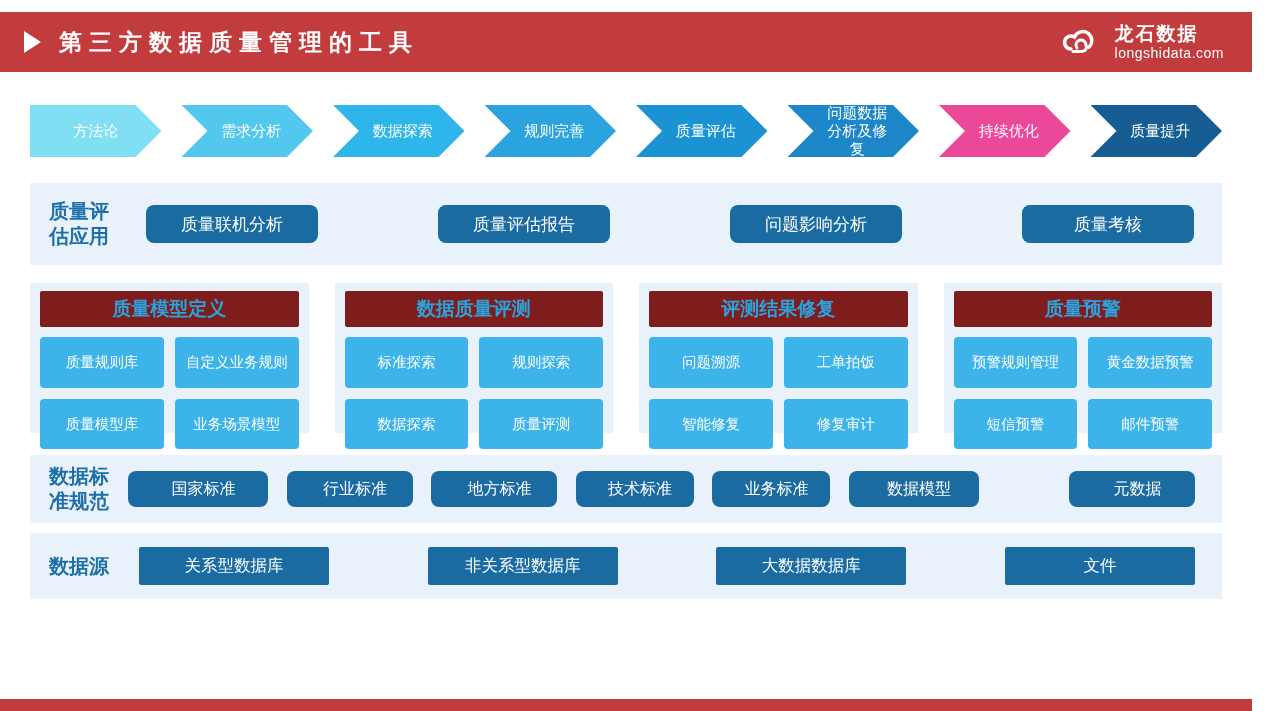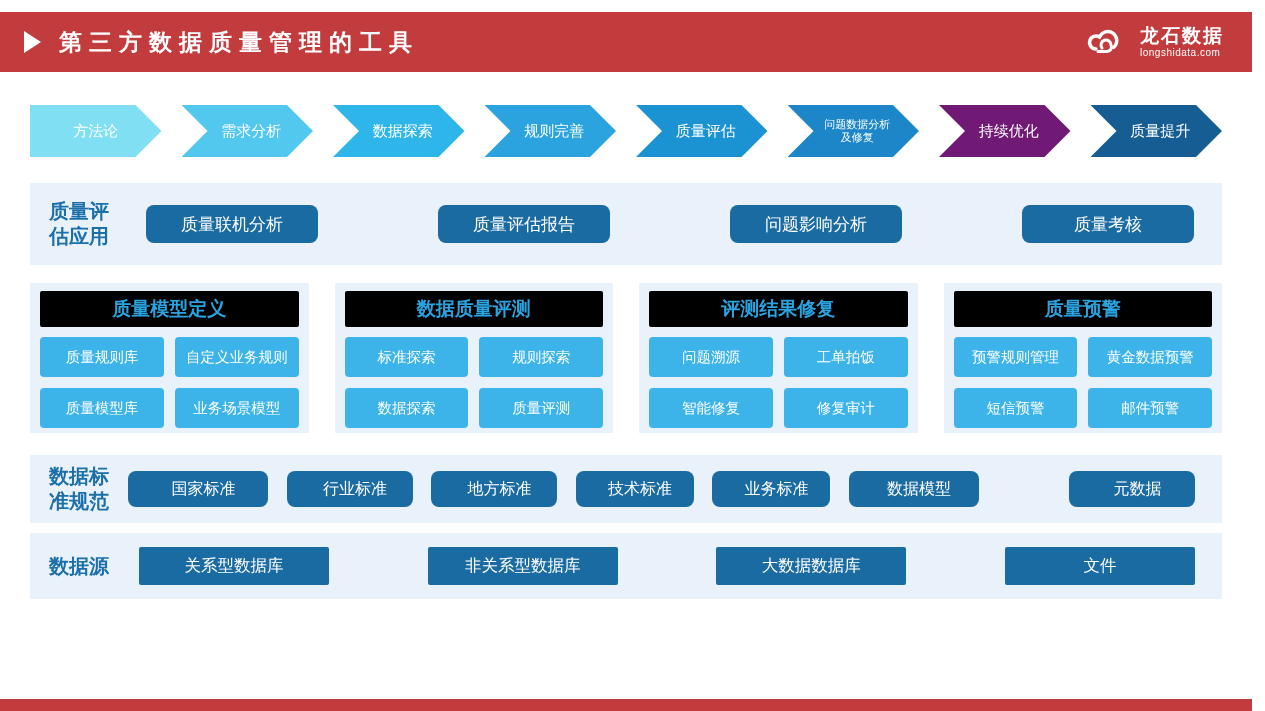--- a/index.html
+++ b/index.html
@@ -8,62 +8,62 @@
 
   
   .top-strip { height:12px; background:#ffffff; }
   .header { height:60px; background:#c23b3d; display:flex; align-items:center; padding:0 28px 0 24px; }
   .play-tri { width:0; height:0; border-top:11px solid transparent; border-bottom:11px solid transparent;
               border-left:17px solid #ffffff; margin-right:18px; }
   .title { color:#ffffff; font-size:23px; font-weight:bold; letter-spacing:7px; }
   .logo { margin-left:auto; display:flex; align-items:center; gap:12px; }
   .logo-text { display:flex; flex-direction:column; align-items:flex-start; line-height:1; }
   .logo-name { color:#ffffff; font-size:19px; font-weight:bold; letter-spacing:2px; }
-  .logo-domain { color:#ffffff; font-size:10px; margin-top:3px; letter-spacing:0.5px; }
+  .logo-domain { color:#ffffff; font-size:14px; margin-top:3px; letter-spacing:0.5px; }
 
   .content { padding:0 30px; }
 
   
   .flow { display:flex; gap:20px; margin-top:33px; height:52px; }
   .chev { flex:1; position:relative; display:flex; align-items:center; justify-content:center;
           color:#ffffff; font-size:15px;
           clip-path:polygon(0 0, calc(100% - 26px) 0, 100% 50%, calc(100% - 26px) 100%, 0 100%, 26px 50%); }
   .chev span { white-space:nowrap; padding-left:8px; }
   .chev.first { clip-path:polygon(0 0, calc(100% - 26px) 0, 100% 50%, calc(100% - 26px) 100%, 0 100%); }
   .chev.first span { padding-left:0; }
-  .chev.wrap span { white-space:normal; display:inline-block; width:78px; line-height:1.2; font-size:11px; text-align:center; }
+  .chev.wrap span { white-space:normal; display:inline-block; width:78px; line-height:1.2; font-size:15px; text-align:center; }
   .chev:nth-child(1){ background:#80dff3; }
   .chev:nth-child(2){ background:#53c8ee; }
   .chev:nth-child(3){ background:#2eb5e9; }
   .chev:nth-child(4){ background:#2ba3de; }
   .chev:nth-child(5){ background:#1b93d2; }
   .chev:nth-child(6){ background:#1c86c8; }
-  .chev:nth-child(7){ background:#701a75;font-family:Liberation Mono, monospace; }
+  .chev:nth-child(7){ background:#ec4899;font-family:Liberation Mono, monospace; }
   .chev:nth-child(8){ background:#155d92; }
 
   
   .band { background:#e9f2fa; display:flex; align-items:center; }
   .band-label { width:70px; margin-left:14px; flex:none; color:#1c6fa9; font-weight:bold; font-size:20px;
                 line-height:1.25; text-align:center; }
   .btn-area { flex:1; display:flex; align-items:center; justify-content:space-between; }
   .dark-btn { background:#1b6ba3; color:#ffffff; display:flex; align-items:center; justify-content:center;
               border-radius:8px; font-size:17px; }
 
   .apps { margin-top:26px; height:82px; }
   .apps .btn-area { padding:0 28px 0 32px; }
   .apps .dark-btn { width:172px; height:38px; }
 
   
   .cols { display:flex; gap:26px; margin-top:18px; height:150px; }
   .col-panel { flex:1; background:#e9f2fa; padding:8px 10px; }
-  .col-head { background:#000000; color:#2aa3df; font-weight:bold; font-size:19px; text-align:center;
+  .col-head { background:#7f1d1d; color:#2aa3df; font-weight:bold; font-size:19px; text-align:center;
               padding:5px 0; border-radius:2px; }
   .col-grid { display:grid; grid-template-columns:1fr 1fr; gap:11px; margin-top:10px; }
   .cell { background:#3cb4e9; color:#ffffff; display:flex; align-items:center; justify-content:center;
-          text-align:center; font-size:14.5px; min-height:40px; border-radius:4px; line-height:1.15; padding:6px 4px; }
+          text-align:center; font-size:14.5px; min-height:40px; border-radius:4px; line-height:1.15; padding:17px 4px; }
 
   .standards { margin-top:22px; height:68px; }
   .standards .btn-area { padding:0 27px 0 14px; }
   .standards .dark-btn { height:36px; font-size:16px;padding-left:11px; }
   .standards .dark-btn.w1 { width:140px; } .standards .dark-btn.w2 { width:126px;font-family:Liberation Mono, monospace; }
   .standards .dark-btn.w3 { width:126px; } .standards .dark-btn.w4 { width:118px; }
   .standards .dark-btn.w5 { width:118px; } .standards .dark-btn.w6 { width:130px; }
   .standards .dark-btn.w7 { width:126px; margin-left:72px; }
 
   .platform { margin-top:10px; height:68px; }

